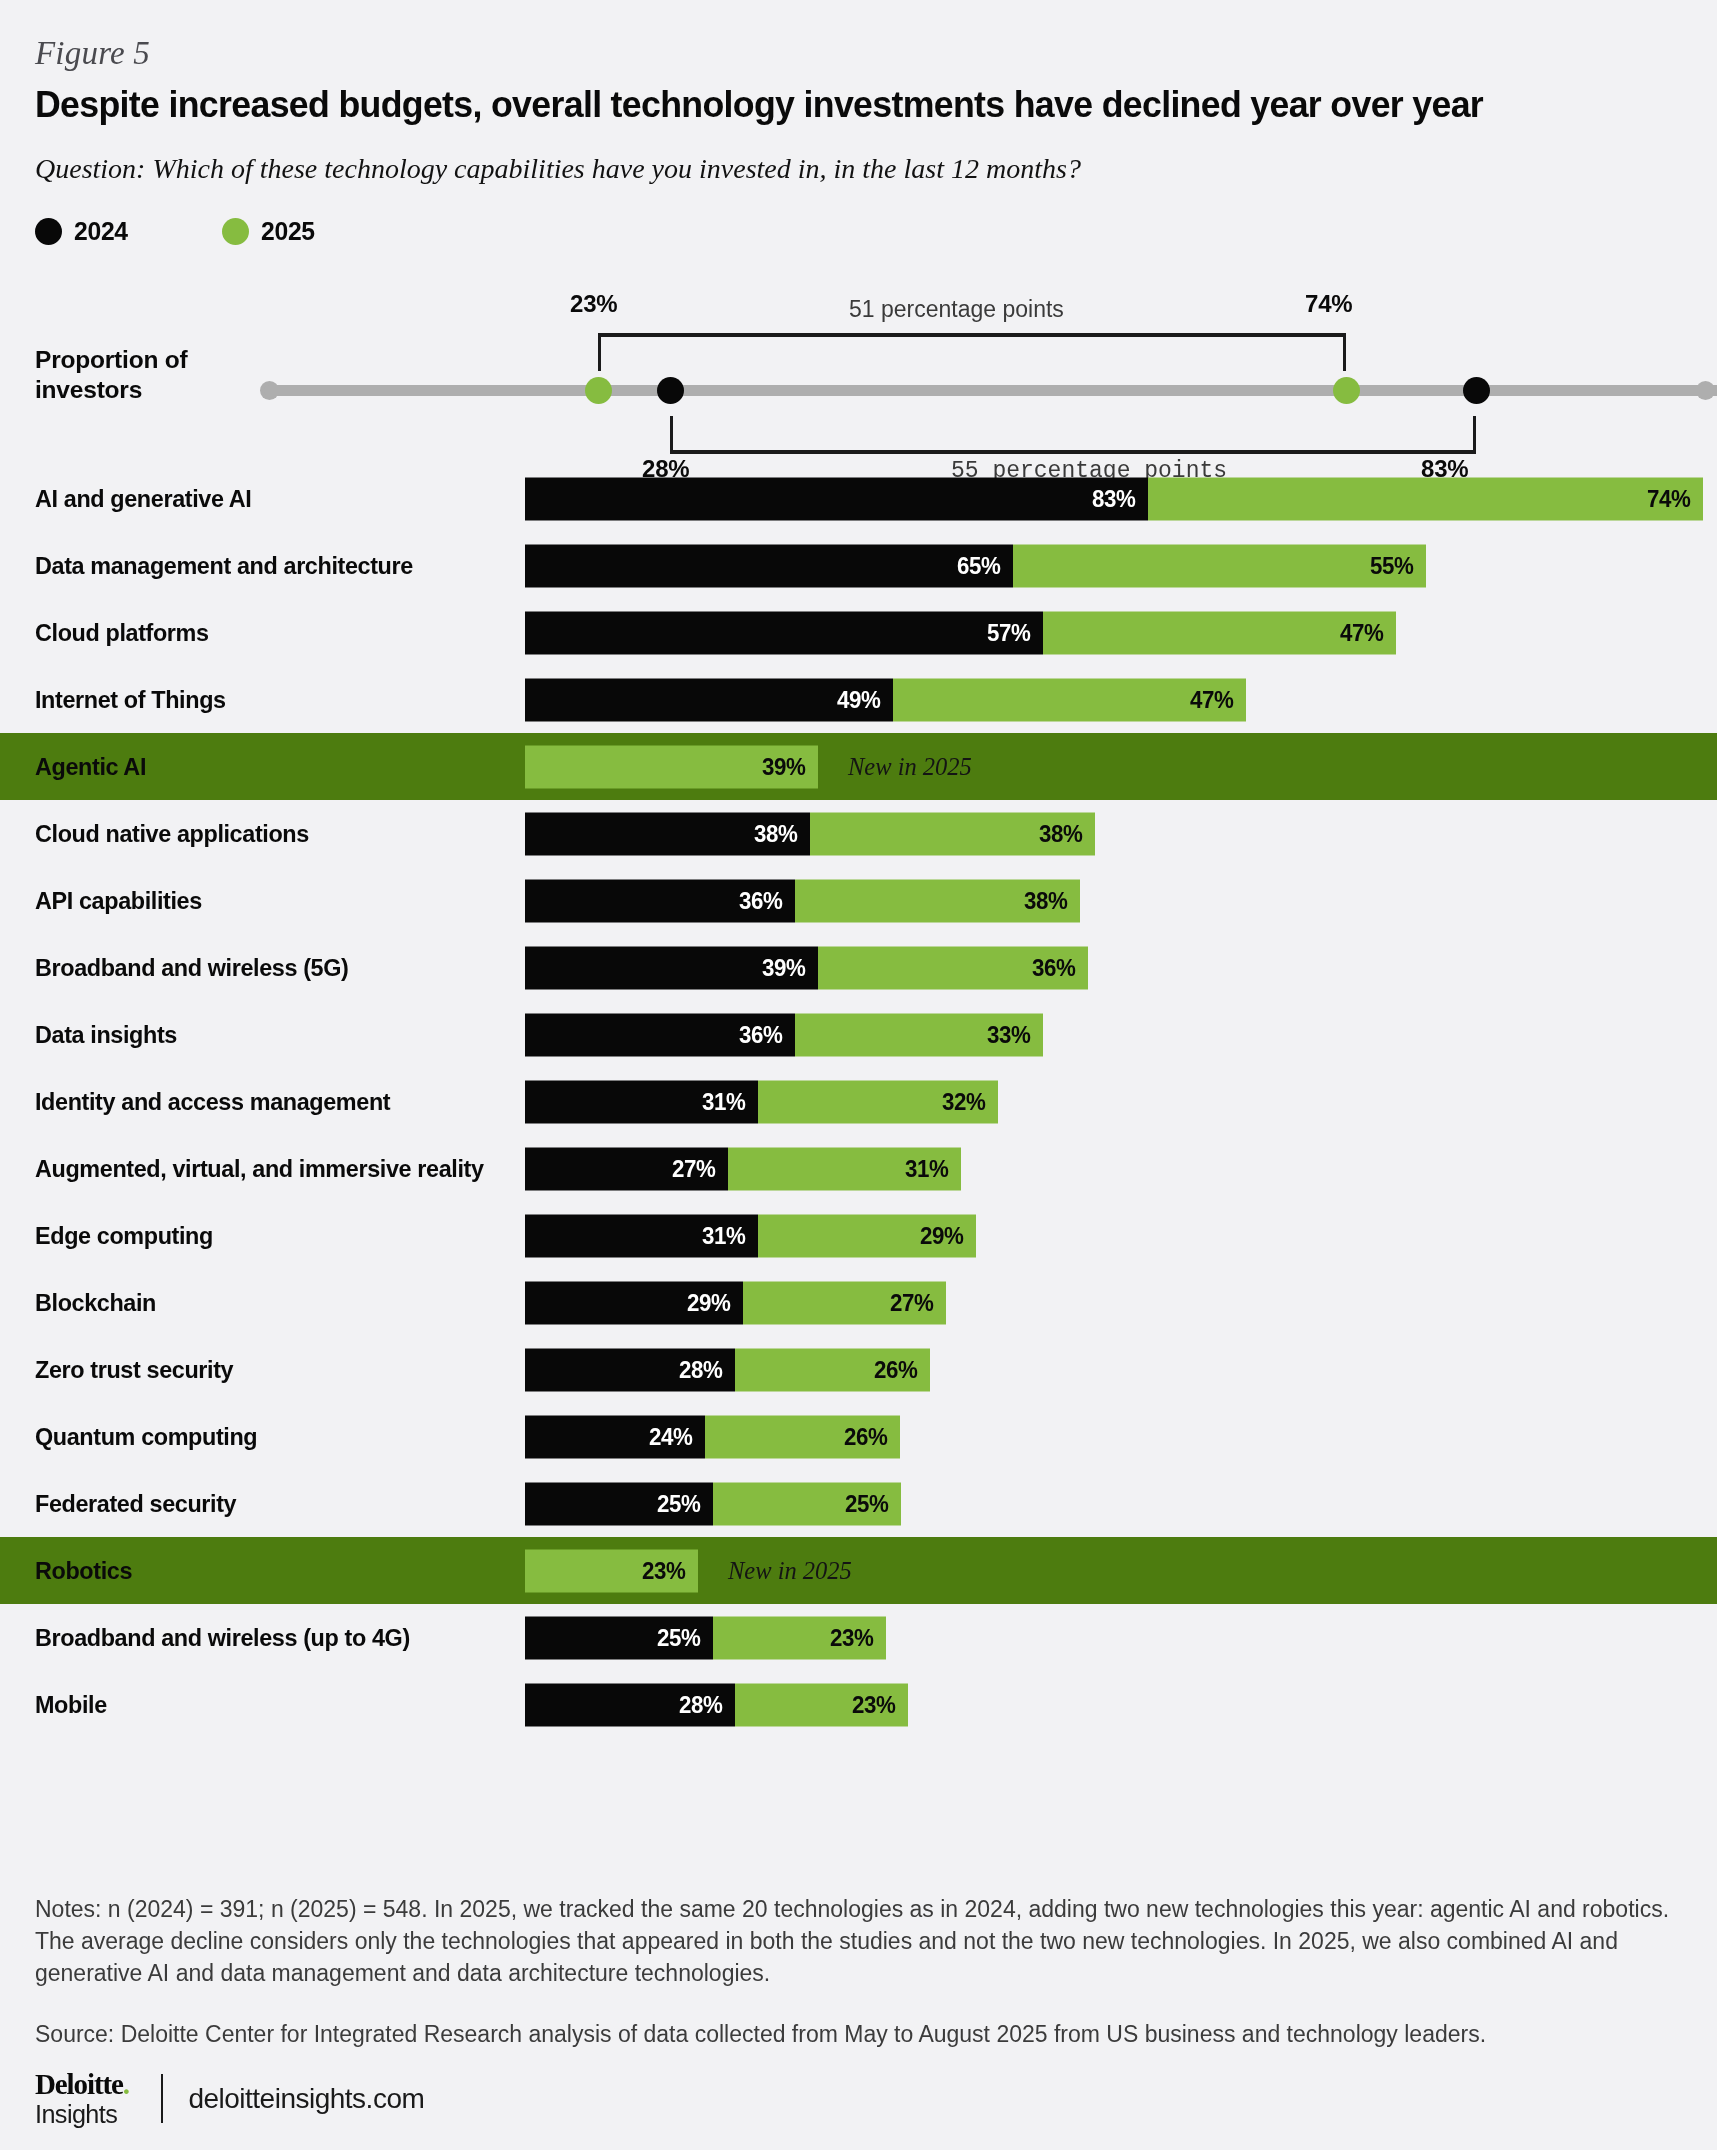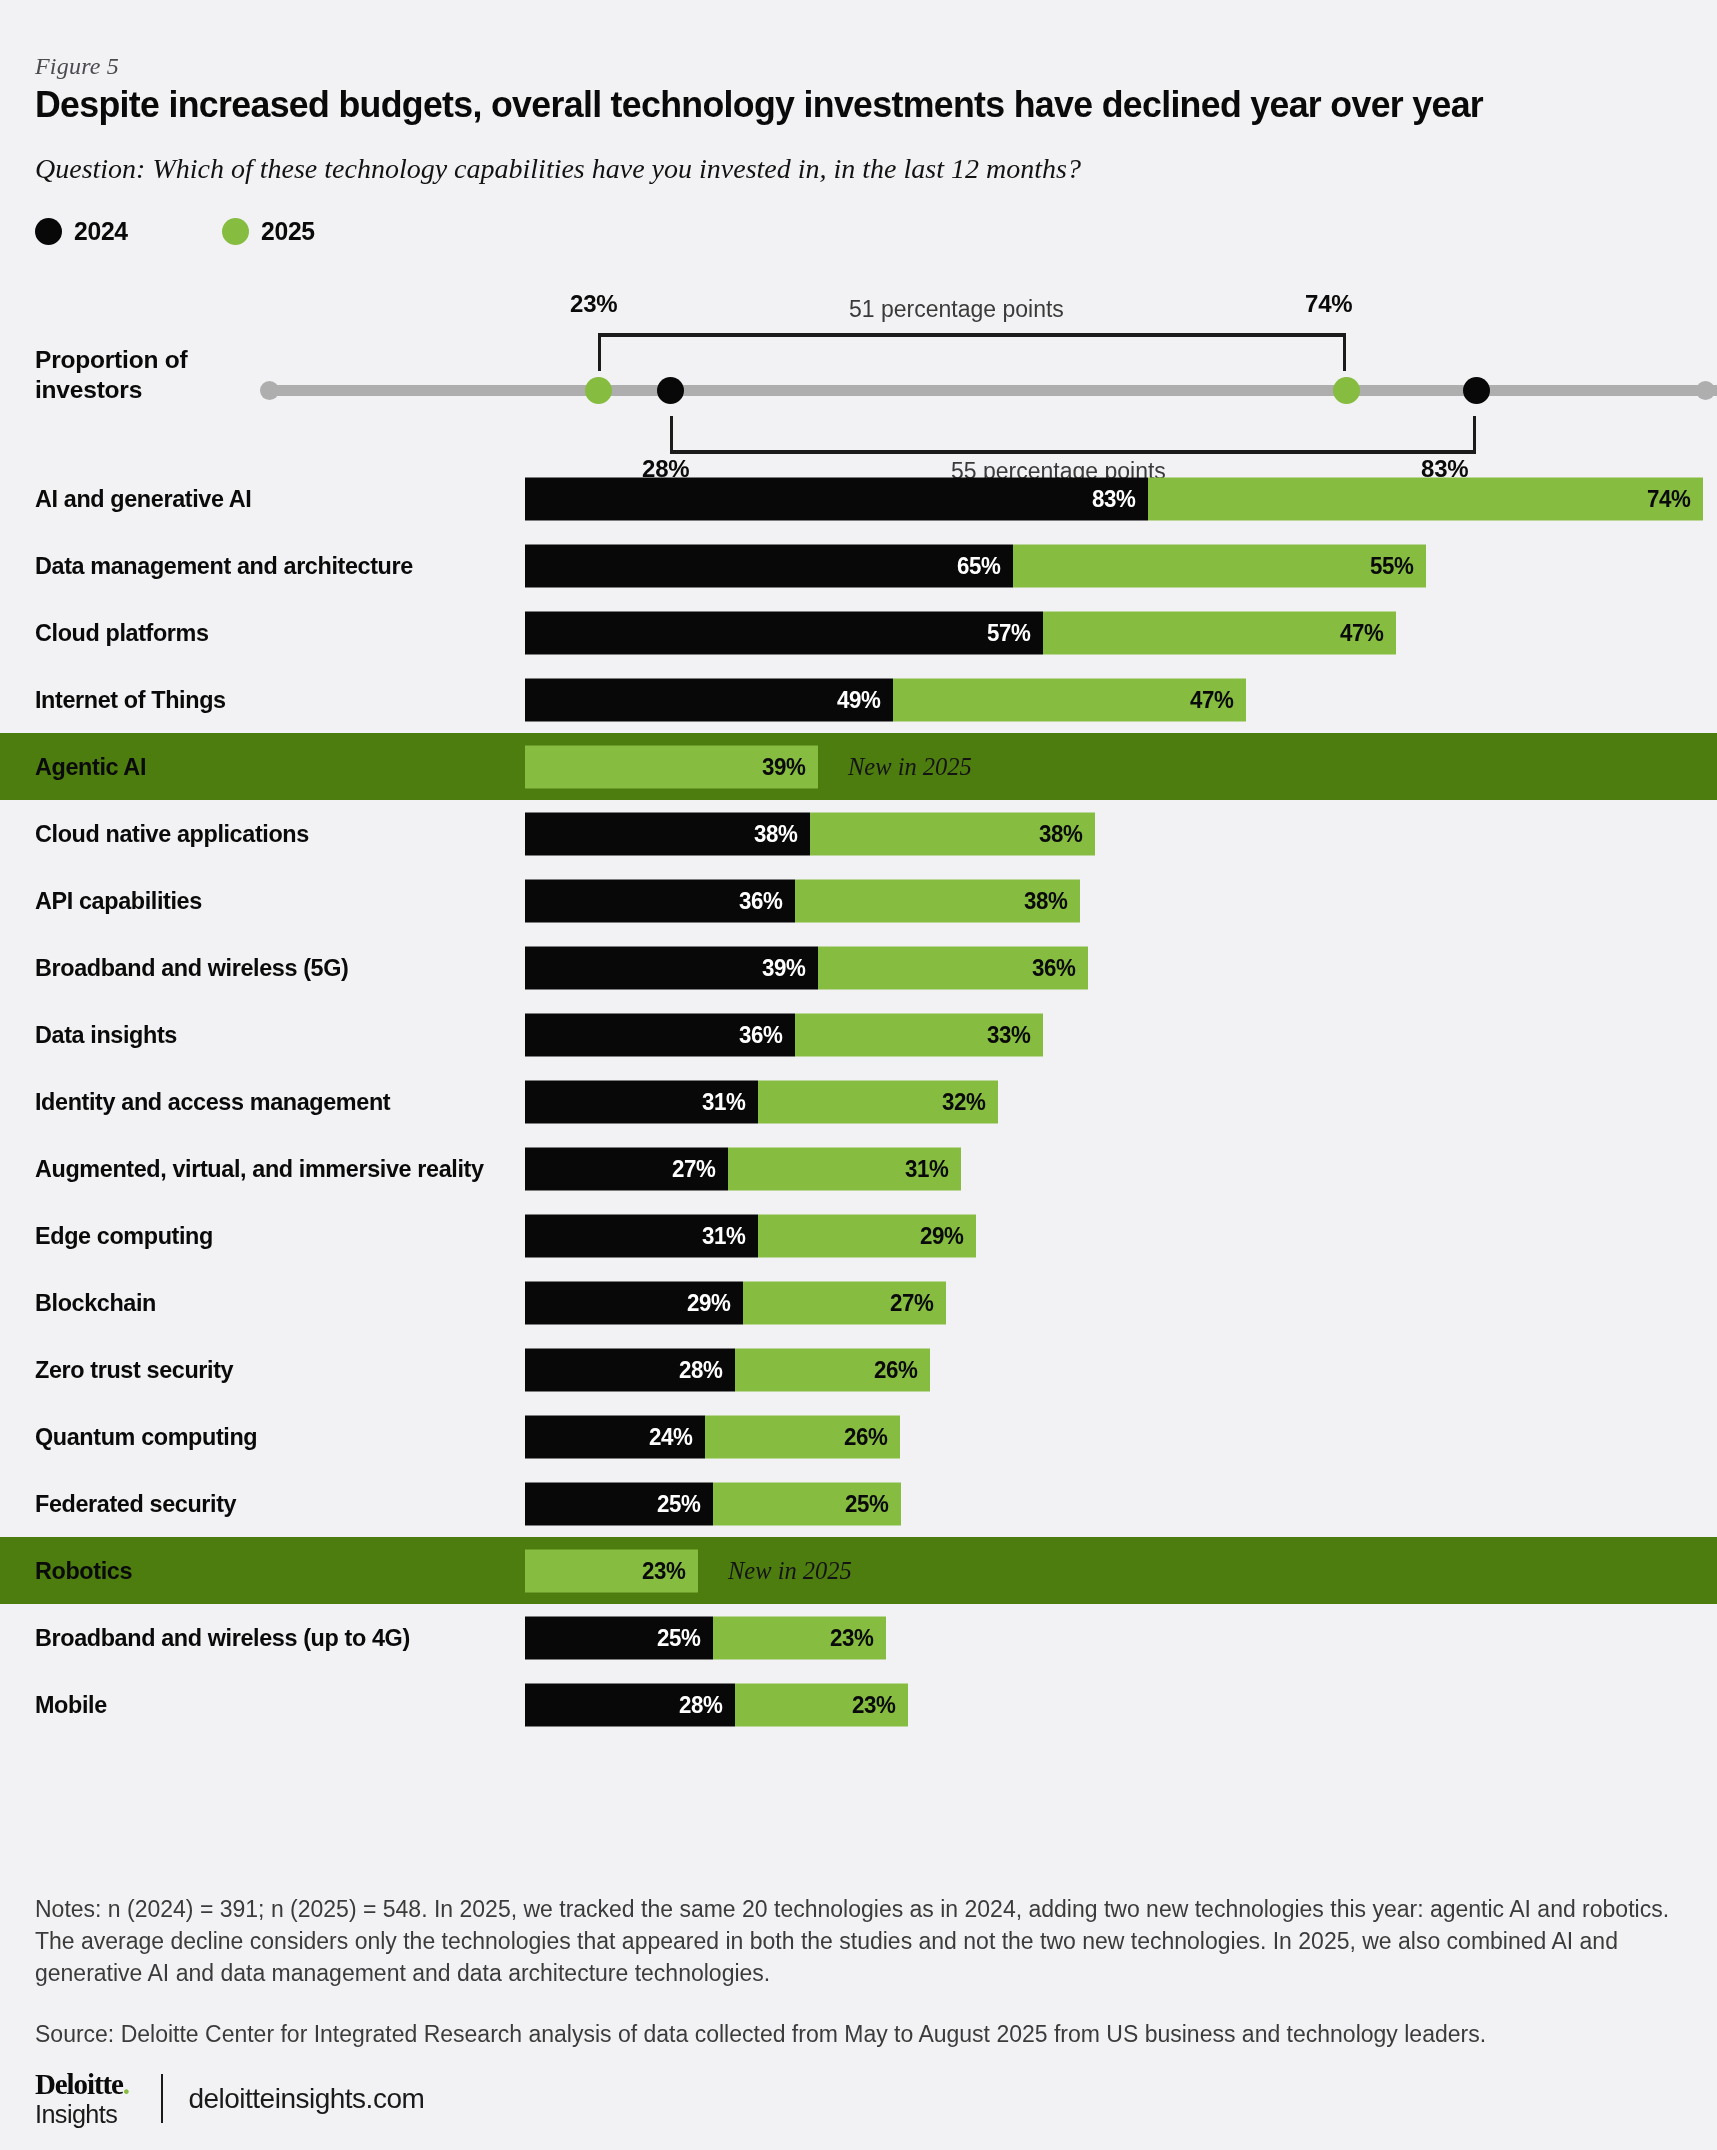--- a/index.html
+++ b/index.html
@@ -7,24 +7,24 @@
   html, body {
     width: 1717px;
     background: #f2f2f4;
     font-family: "Liberation Sans", sans-serif;
     -webkit-font-smoothing: antialiased;
   }
   body { width: 1717px; height: 2151px; position: relative; overflow: hidden; }
 
   
   #figure-label {
-    position: absolute; left: 35px; top: 53px;
+    position: absolute; left: 35px; top: 35px;
     font-family: "Liberation Serif", serif;
     font-style: italic;
-    font-size: 24px;
+    font-size: 33px;
     color: #4a4a4f;
     letter-spacing: 0.2px;
   }
   #chart-title {
     position: absolute; left: 35px; top: 83px; width: 1650px;
     font-family: "Liberation Sans", sans-serif;
     font-weight: bold;
     font-size: 37px;
     line-height: 43px;
     color: #0a0a0a;
@@ -205,21 +205,21 @@
   <div id="axis-cap-left" class="axis-endcap"></div>
   <div id="axis-cap-right" class="axis-endcap"></div>
   <div id="dotplot-axis"></div>
 
   <div class="bracket bracket-top" style="left:598px; top:53px; width:748px; height:38px;"></div>
   <div class="bracket-text" style="left:849px; top:16px;">51 percentage points</div>
   <div class="dot-lbl" style="left:570px; top:10.3px;">23%</div>
   <div class="dot-lbl" style="left:1305px; top:10.3px;">74%</div>
 
   <div class="bracket bracket-bottom" style="left:670px; top:136px; width:806px; height:38px;"></div>
-  <div class="bracket-text" style="left:951px; top:178px;">55 percentage points</div>
+  <div class="bracket-text" style="left:951px; top:178px;font-family:Liberation Mono, monospace;">55 percentage points</div>
   <div class="dot-lbl" style="left:642px; top:175px;">28%</div>
   <div class="dot-lbl" style="left:1421px; top:175px;">83%</div>
 
   <div class="dot" style="left:585px; background:#86bc40;"></div>
   <div class="dot" style="left:657px; background:#080808;"></div>
   <div class="dot" style="left:1333px; background:#86bc40;"></div>
   <div class="dot" style="left:1463px; background:#080808;"></div>
 </div>
 
 <div id="bars">

